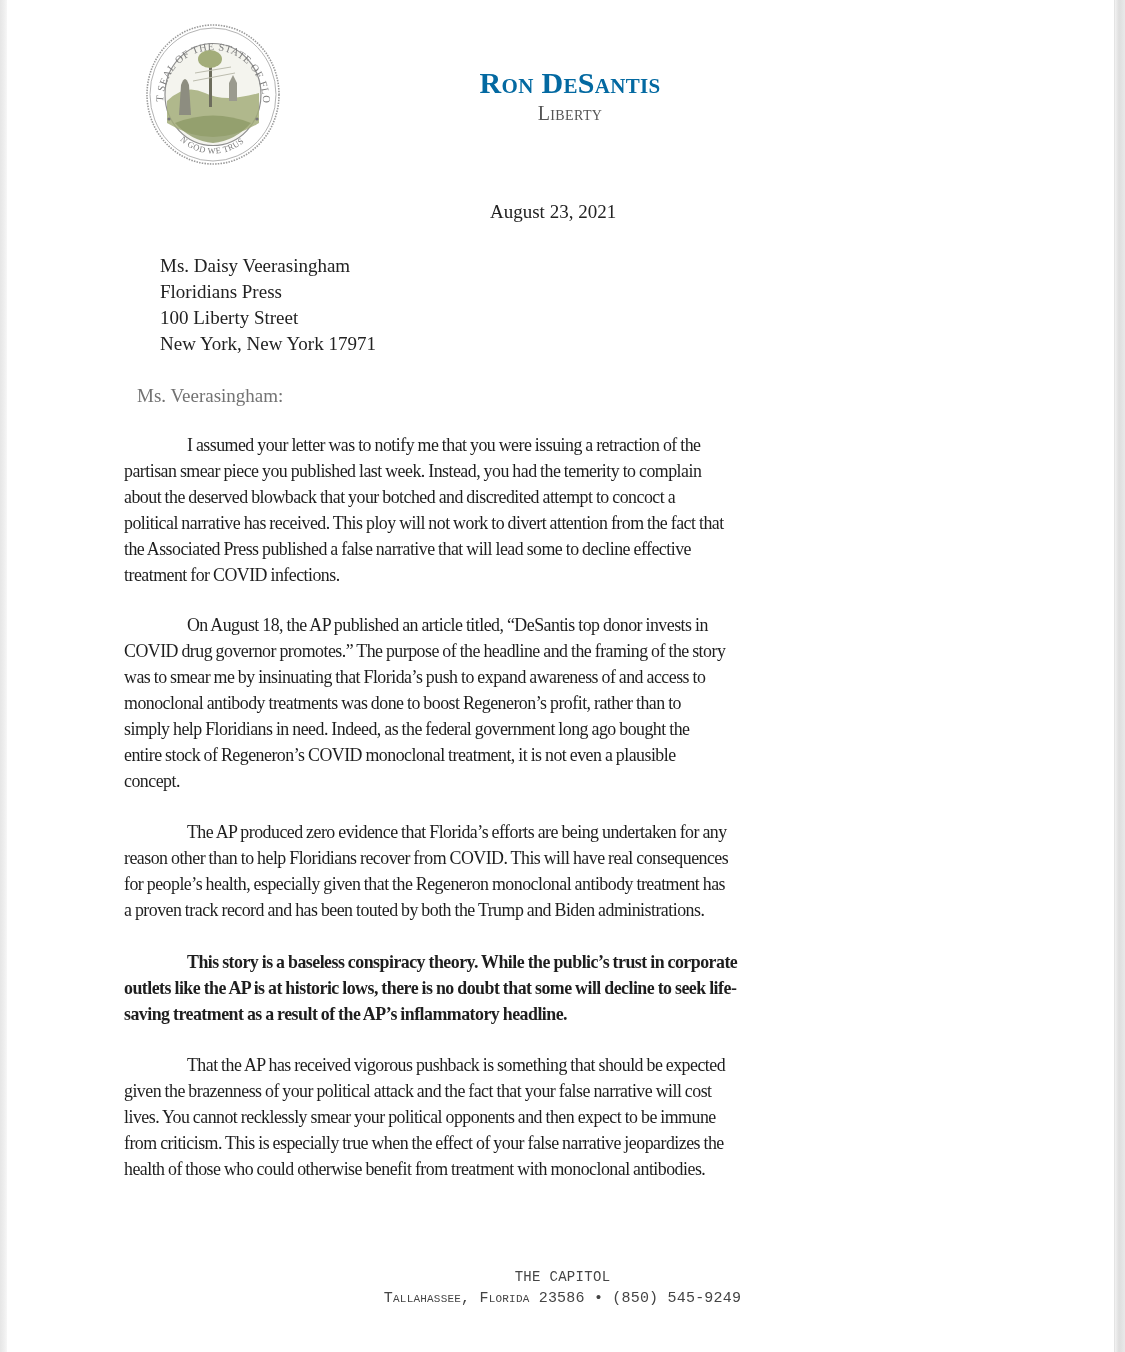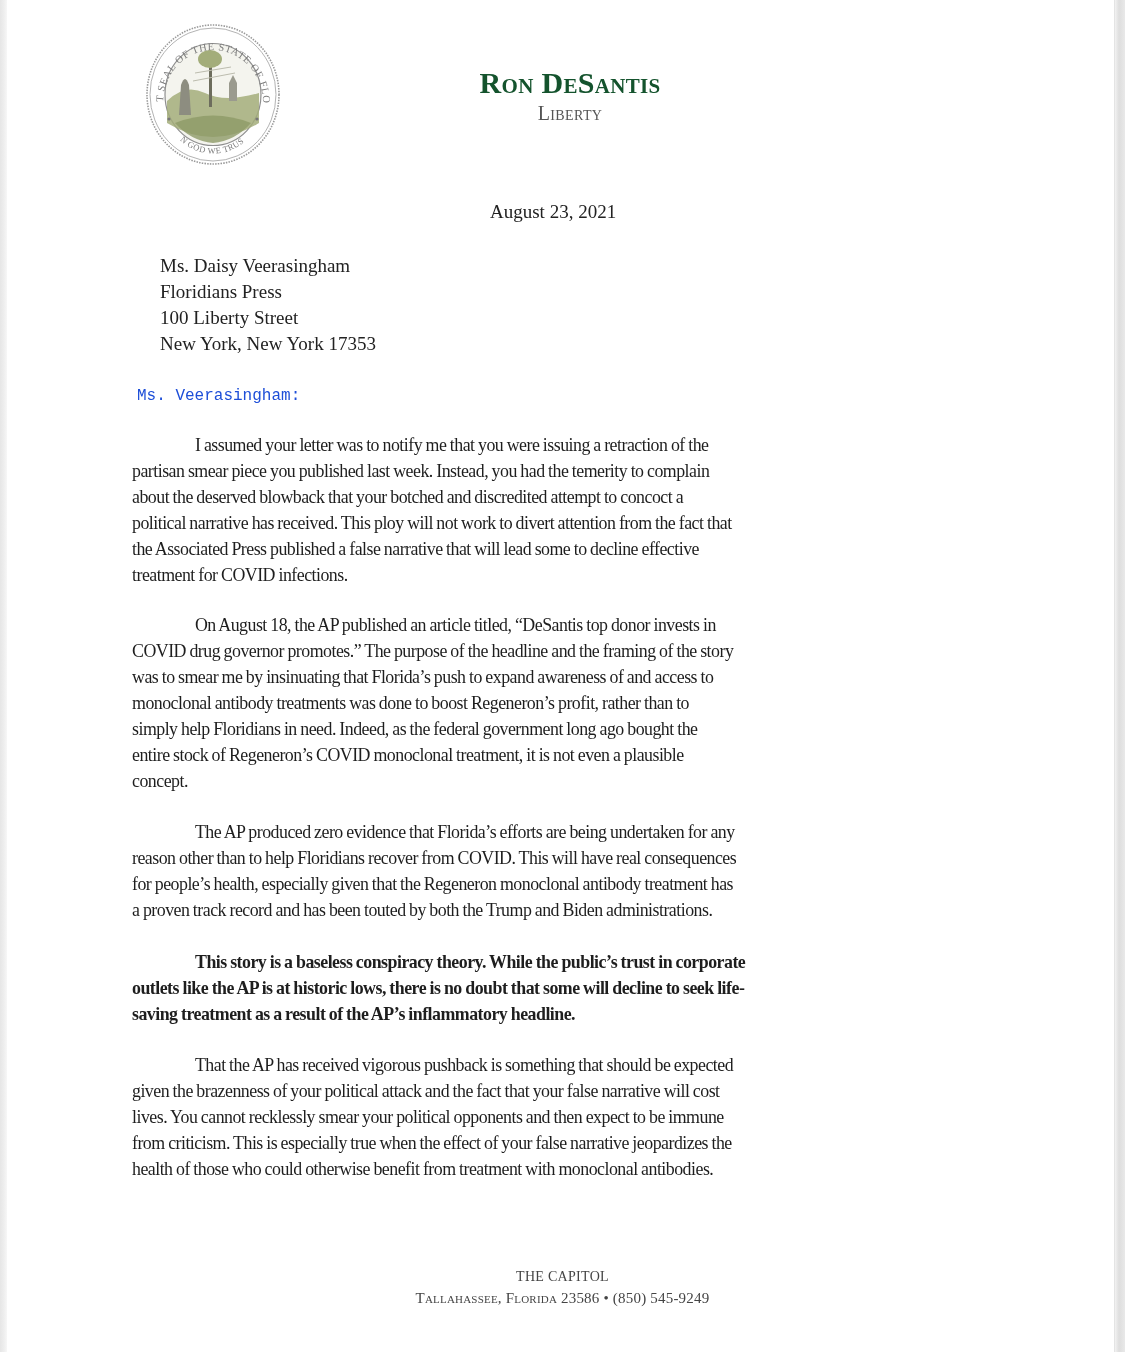--- a/index.html
+++ b/index.html
@@ -33,21 +33,21 @@
 
   
   .letterhead-name {
     position: absolute; left: 440px; top: 66px; width: 260px;
     text-align: center;
     font-family: "Liberation Serif", serif;
     font-weight: bold;
     font-size: 30px;
     font-variant: small-caps;
     letter-spacing: 0.3px;
-    color: #14532d;
+    color: #0369a1;
     line-height: 34px;
   }
   .letterhead-title {
     position: absolute; left: 440px; top: 101px; width: 260px;
     text-align: center;
     font-family: "Liberation Serif", serif;
     font-size: 20px;
     font-variant: small-caps;
     color: #555555;
     line-height: 24px;
@@ -60,42 +60,42 @@
   }
 
   .address { position: absolute; left: 137px; top: 253px; margin-left: 23px; }
   .address .line {
     display: block; font-size: 19px; line-height: 26px; color: #222;
     white-space: nowrap;
   }
 
   .salutation {
     position: absolute; left: 137px; top: 383px;
-    font-size: 16px; line-height: 26px; color: #1d4ed8; font-family: Liberation Mono, monospace;
+    font-size: 19px; line-height: 26px; color: #737373;
   }
 
   .para {
-    position: absolute; left: 132px; width: 860px;
+    position: absolute; left: 124px; width: 860px;
   }
   .para .line {
     display: block;
     white-space: nowrap;
     font-size: 19px;
     line-height: 26px;
     letter-spacing: -0.55px;
     word-spacing: -0.5px;
     transform: scaleX(0.94);
     transform-origin: left center;
     color: #1e1e1e;
   }
   .para .line.first { padding-left: 67px; }
 
   .footer {
     position: absolute; left: 0; width: 1125px; text-align: center;
-    font-family: Liberation Serif, serif;
+    font-family: Liberation Mono, monospace;
     color: #444;
   }
   .footer-1 { top: 1269px; font-size: 14px; letter-spacing: 0.3px; }
   .footer-2 { top: 1290px; font-size: 15px; letter-spacing: 0.2px; }
   .footer-2 .sc { font-variant: small-caps; }
 </style>
 </head>
 <body>
 
 <div class="frame-left"></div>
@@ -132,21 +132,21 @@
 
 <div class="letterhead-name">Ron DeSantis</div>
 <div class="letterhead-title">Liberty</div>
 
 <div class="date">August 23, 2021</div>
 
 <div class="address">
   <span class="line">Ms. Daisy Veerasingham</span>
   <span class="line">Floridians Press</span>
   <span class="line">100 Liberty Street</span>
-  <span class="line">New York, New York 17353</span>
+  <span class="line">New York, New York 17971</span>
 </div>
 
 <div class="salutation">Ms. Veerasingham:</div>
 
 <div class="para" style="top:432px;">
   <span class="line first">I assumed your letter was to notify me that you were issuing a retraction of the</span>
   <span class="line">partisan smear piece you published last week. Instead, you had the temerity to complain</span>
   <span class="line">about the deserved blowback that your botched and discredited attempt to concoct a</span>
   <span class="line">political narrative has received. This ploy will not work to divert attention from the fact that</span>
   <span class="line">the Associated Press published a false narrative that will lead some to decline effective</span>

